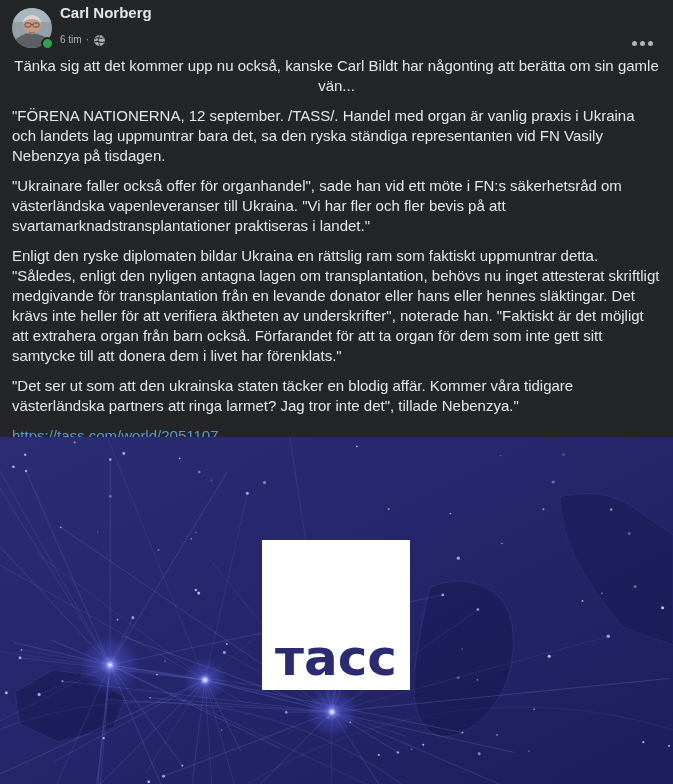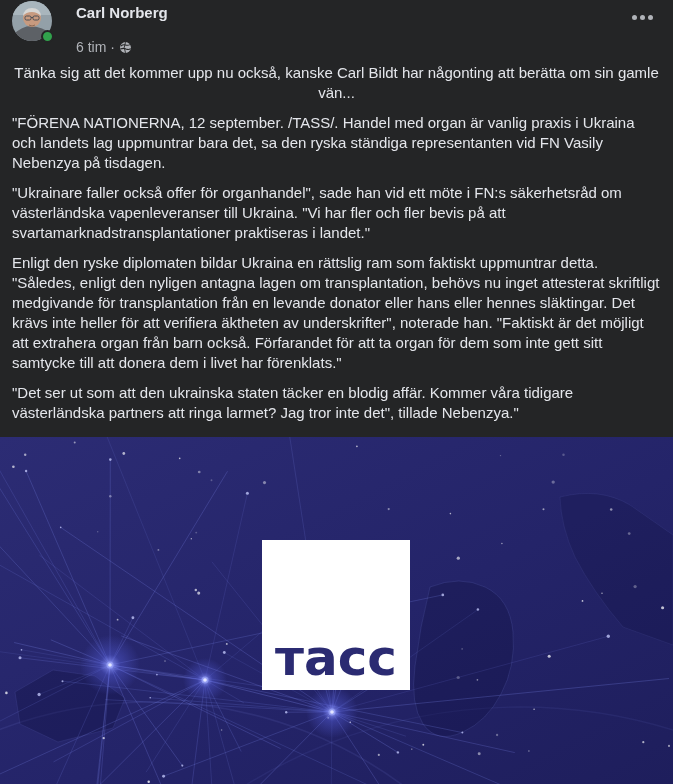--- a/index.html
+++ b/index.html
@@ -2,28 +2,28 @@
 <html style="--card_bg: #242526; --text_primary: #e4e6eb; --text_secondary: #b0b3b8; --link: #5a96d7; --online_green: #31a24c; --logo_card_bg: #ffffff; --logo_blue: #2b2b72; --image_bg: #23236a;"><head>
 <meta charset="utf-8">
 <style>
   html,body{margin:0;padding:0;background:#18191a;}
   .post{
     position:relative;width:673px;height:784px;overflow:hidden;
     background:var(--card_bg,#242526);
     font-family:"Liberation Sans","DejaVu Sans",sans-serif;
   }
   
-  .header{display:flex;align-items:flex-start;padding:1px 18px 0 12px;gap:16px;}
+  .header{display:flex;align-items:flex-end;padding:1px 18px 0 12px;}
   .avatar{position:relative;width:40px;height:40px;margin-right:8px;flex:none;cursor:pointer;}
   .avatar .photo{width:40px;height:40px;border-radius:50%;display:block;overflow:hidden;}
   .online{position:absolute;right:-2px;bottom:-2px;width:13px;height:13px;border-radius:50%;
     background:var(--online_green,#31a24c);border:2px solid var(--card_bg,#242526);box-sizing:border-box;}
   .head-text{flex:1;min-width:0;padding-top:2px;}
   .author{font-size:15px;font-weight:700;color:var(--text_primary,#e4e6eb);line-height:19px;cursor:pointer;display:inline-block;}
-  .meta{display:flex;align-items:center;gap:4px;font-size:14px;color:var(--text_secondary,#b0b3b8);line-height:16px;margin-top:17px;}
+  .meta{display:flex;align-items:center;gap:4px;font-size:10px;color:var(--text_secondary,#b0b3b8);line-height:16px;margin-top:10px;}
   .meta .ts{cursor:pointer;}
   .globe{display:block;}
   .menu{margin-top:12px;cursor:pointer;padding:2px;}
   .dots{display:flex;gap:3px;}
   .dots i{width:5px;height:5px;border-radius:50%;background:var(--text_secondary,#b0b3b8);display:block;}
   
   .btext{padding:0 12px;color:var(--text_primary,#e4e6eb);font-size:15px;}
   .btext p{margin:10px 0 0;line-height:20px;}
   .btext p:first-child{margin-top:8px;text-align:center;}
   .link-row{margin-top:9px;}

